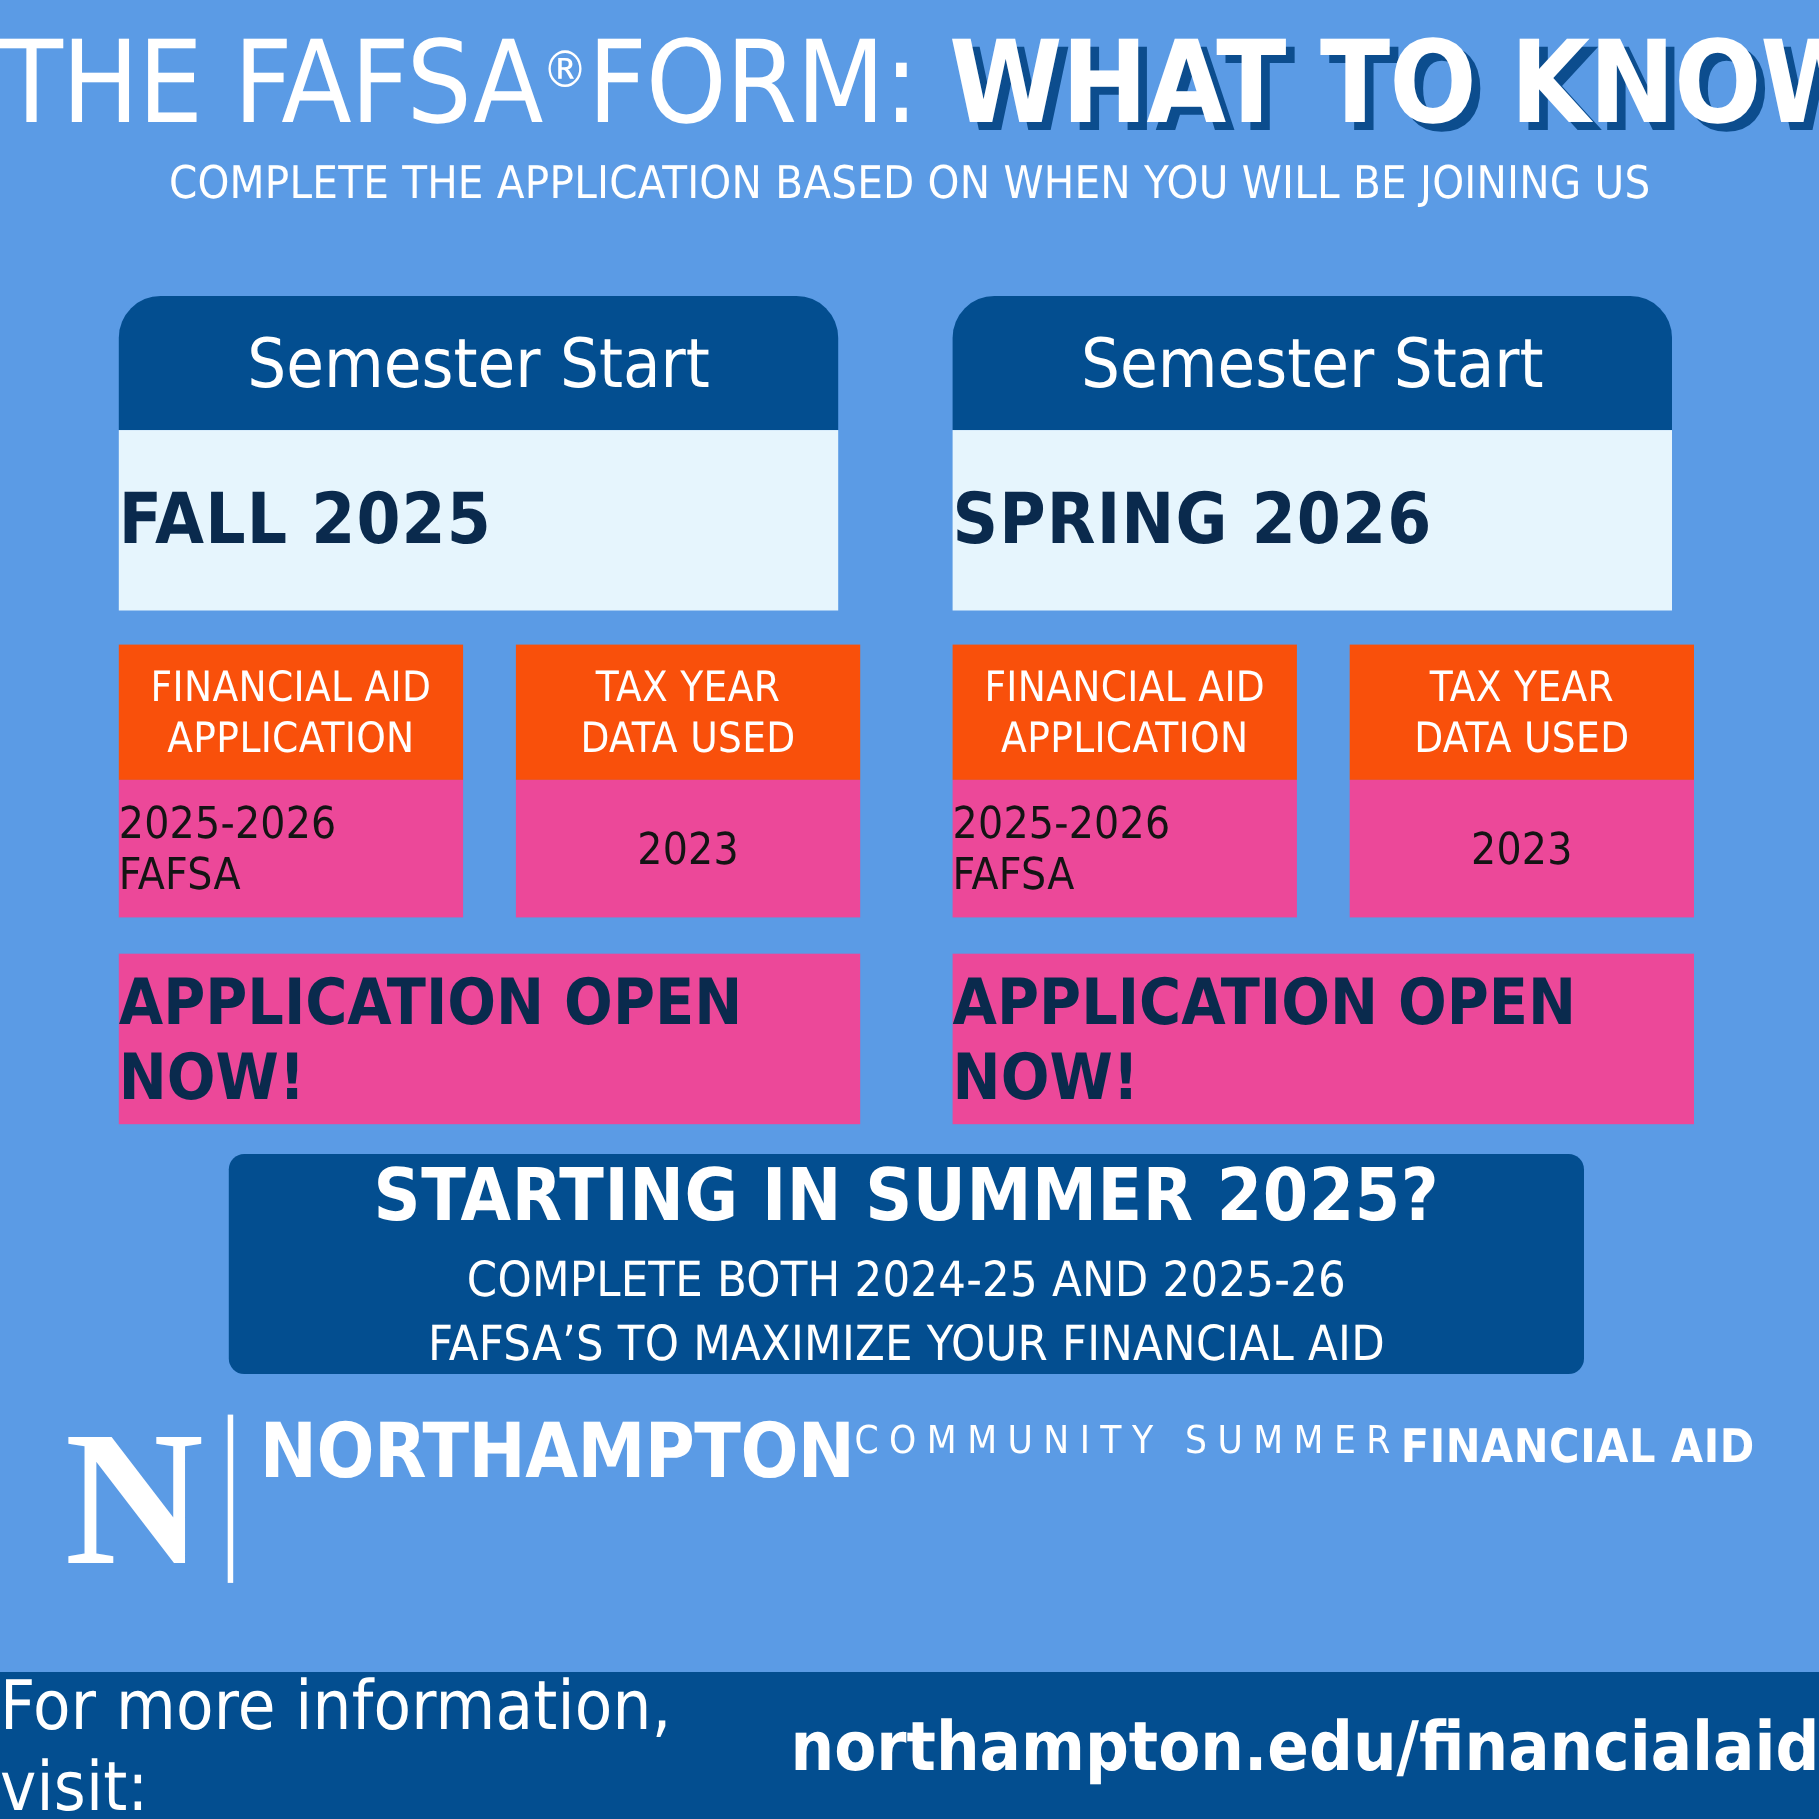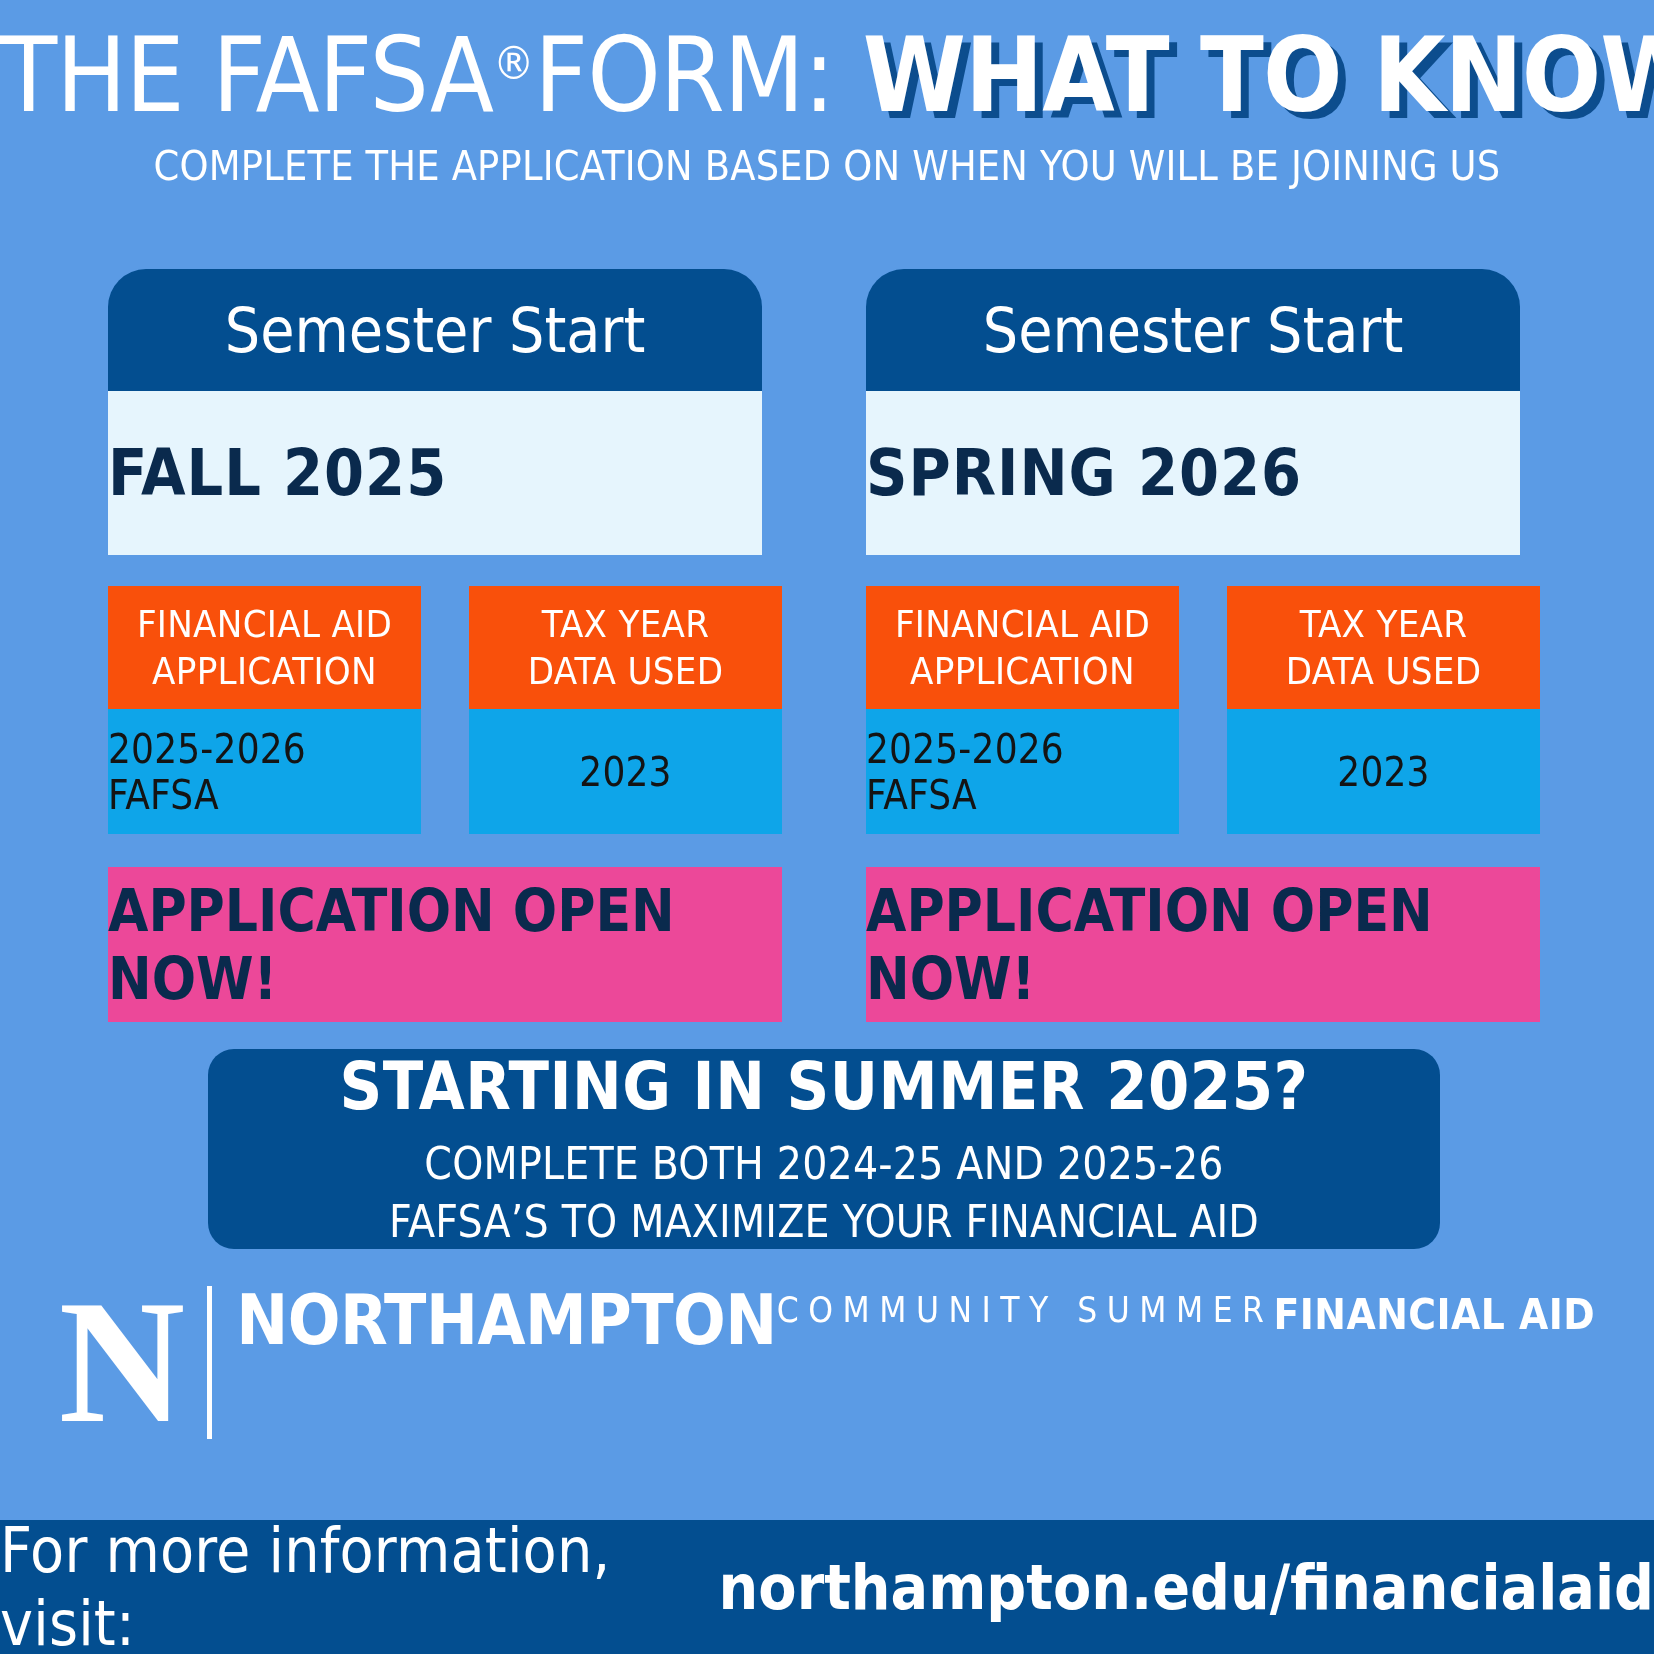--- a/index.html
+++ b/index.html
@@ -45,37 +45,37 @@
   .info-row{position:absolute;top:586px;width:674px;display:flex;justify-content:space-between;}
   #info-fall{left:108px;}
   #info-spring{left:866px;}
   .info-box{width:313px;}
   .info-box-head{
     background:#F9500B;height:123px;color:#FFFFFF;font-size:38px;line-height:1.22;
     display:flex;flex-direction:column;align-items:center;justify-content:center;text-align:center;
     letter-spacing:.3px;font-weight:400;
   }
   .info-box-body{
-    background:#0ea5e9;height:125px;display:flex;align-items:center;justify-content:center;
+    background:#ec4899;height:125px;display:flex;align-items:center;justify-content:center;
     font-size:40px;color:#141414;font-weight:400;letter-spacing:.2px;
   }
 
   
   .open-panel{
     position:absolute;top:867px;width:674px;height:155px;background:#ec4899;
     display:flex;align-items:center;justify-content:center;
   }
   #open-fall{left:108px;}
   #open-spring{left:866px;}
   .open-label{font-size:58px;font-weight:700;color:#0A2A4D;letter-spacing:0px;}
 
   
   #summer-box{
     position:absolute;left:208px;top:1049px;width:1232px;height:200px;
-    background:#034E90;border-radius:26px;
+    background:#034E90;border-radius:14px;
     display:flex;flex-direction:column;align-items:center;justify-content:center;
   }
   #summer-heading{font-size:66px;font-weight:700;color:#FFFFFF;letter-spacing:.5px;margin-bottom:10px;}
   .summer-line{font-size:44px;color:#FFFFFF;font-weight:400;line-height:1.30;letter-spacing:.2px;}
 
   
   #logo{position:absolute;left:0;top:1280px;width:1654px;display:flex;justify-content:center;align-items:flex-start;}
   #logo-inner{display:flex;align-items:stretch;}
   #logo-n{
     font-family:"Liberation Serif","DejaVu Serif",serif;

